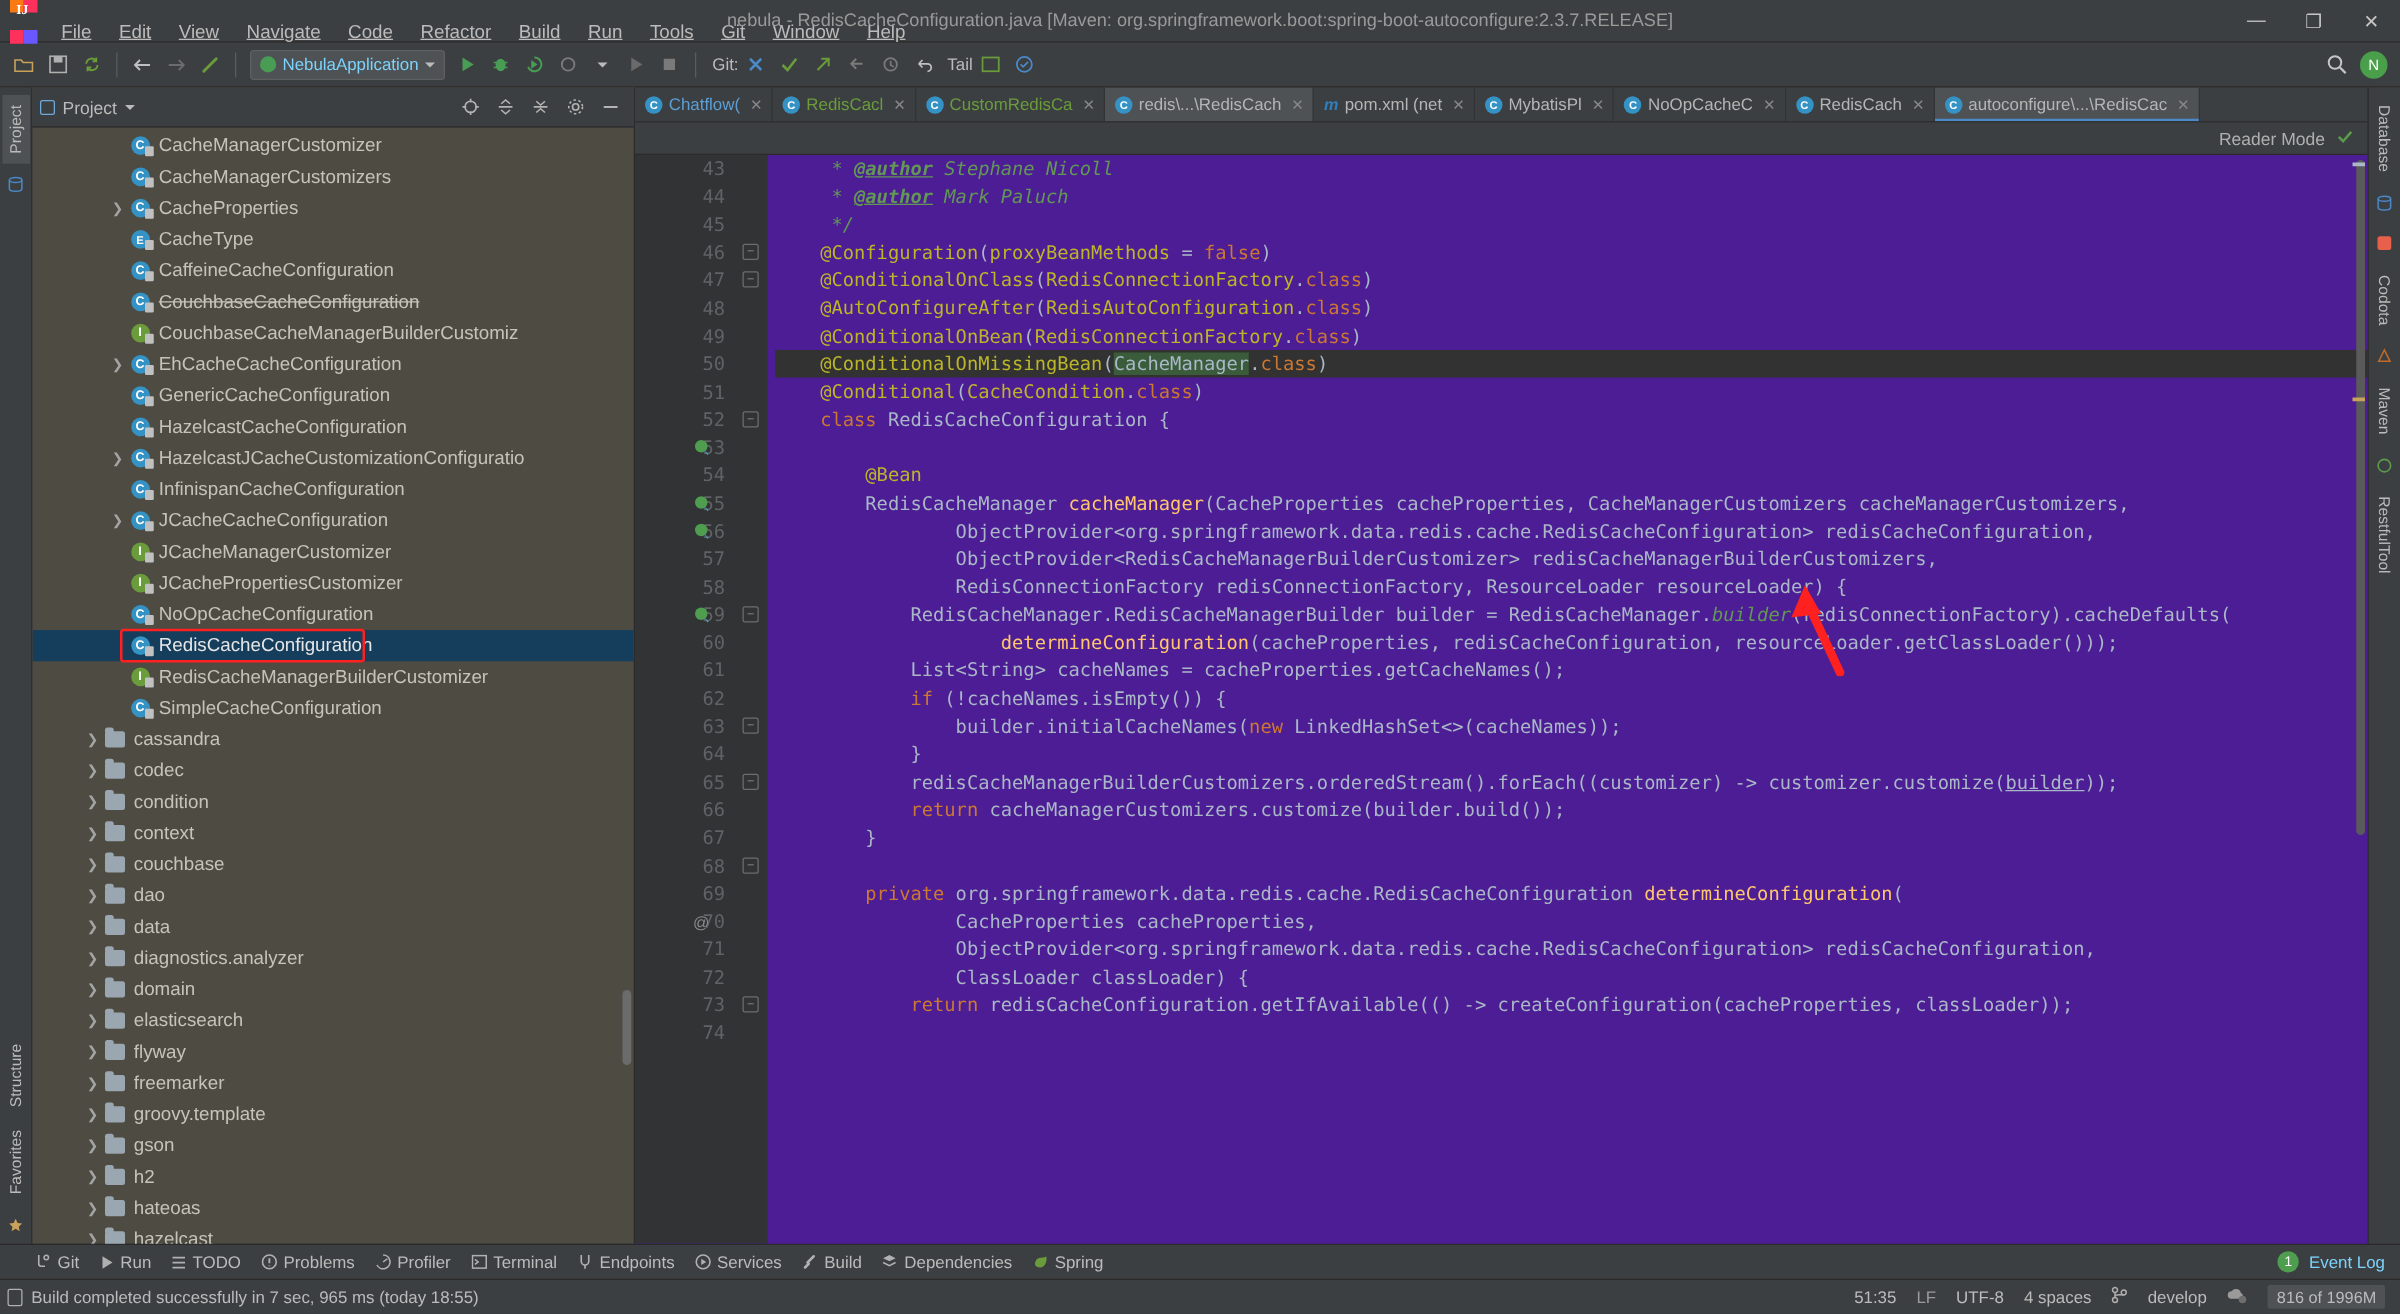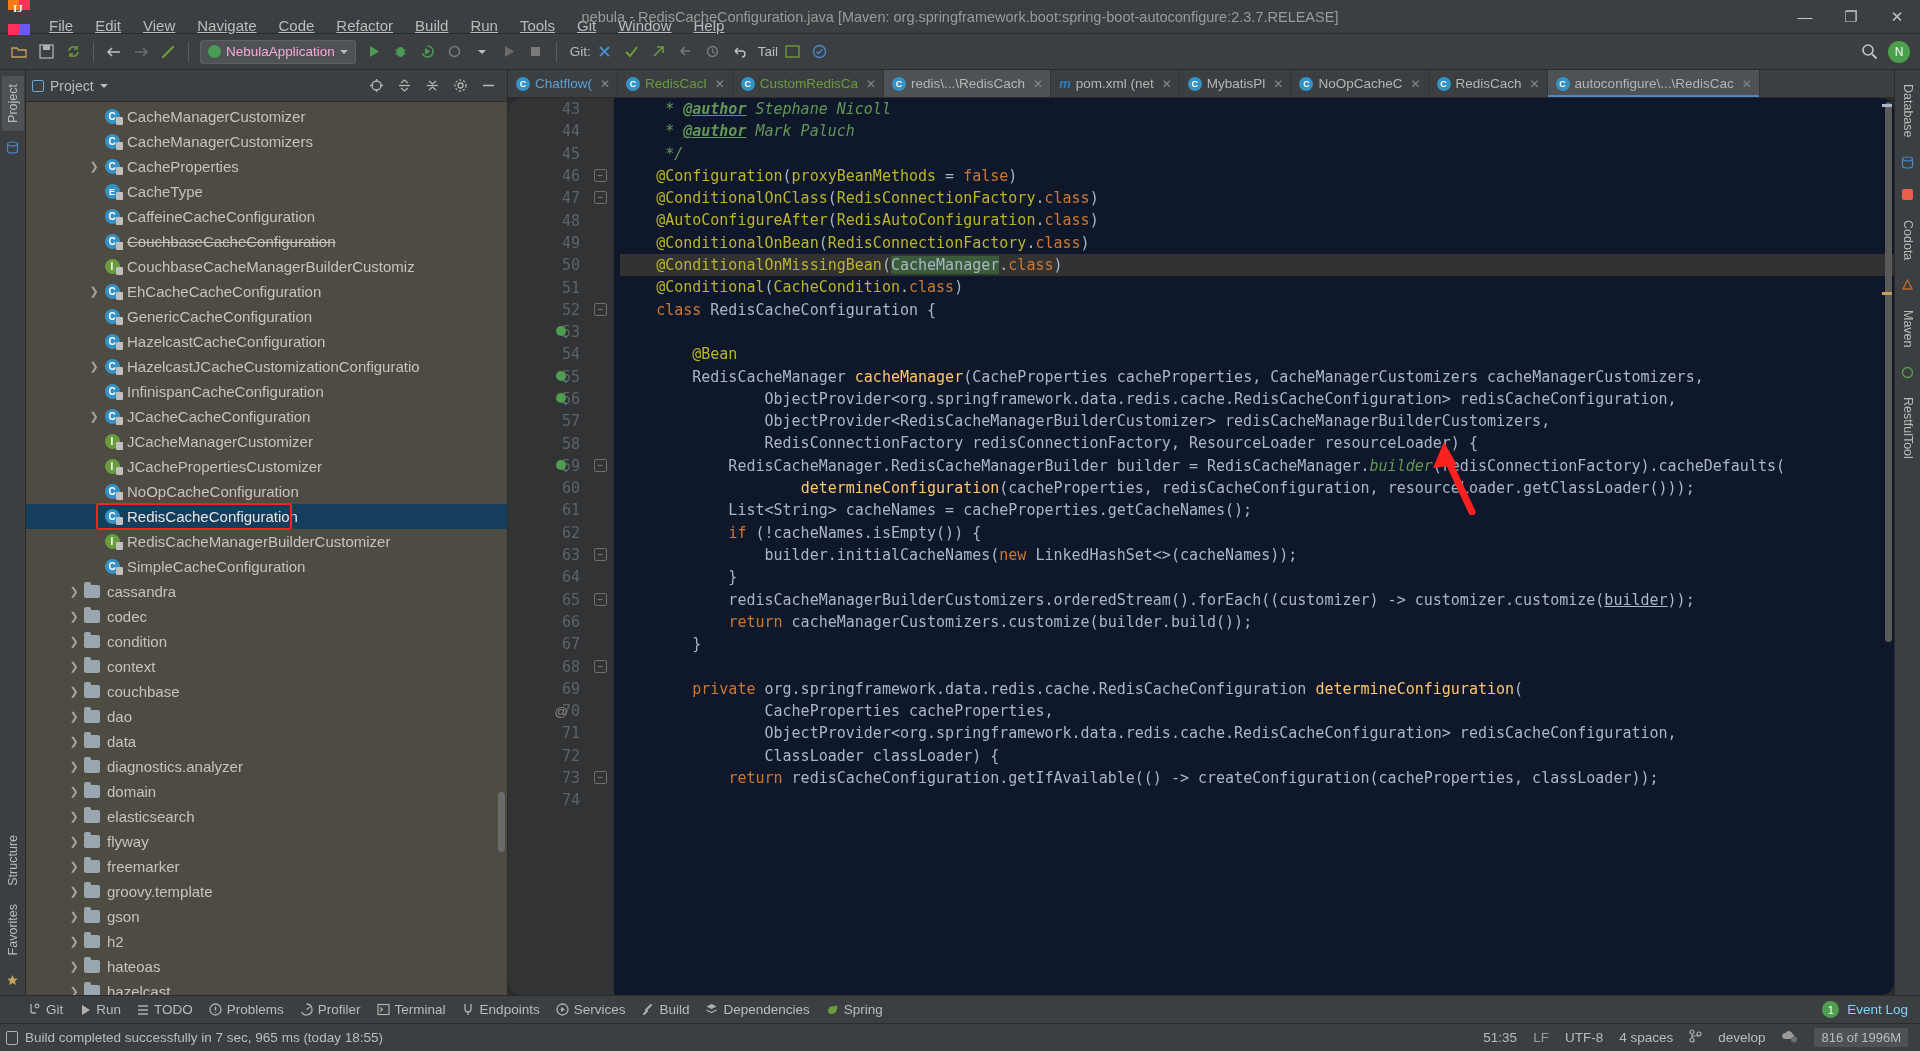--- a/index.html
+++ b/index.html
@@ -38,21 +38,21 @@
 
   
   .toolbar {
     height: 36px; flex:0 0 36px; background:#3c3f41; display:flex; align-items:center;
     padding: 0 6px; border-bottom: 1px solid #2b2b2b; gap:1px;
   }
   .tb-ico { width: 26px; height: 26px; display:flex;align-items:center;justify-content:center; color:#afb1b3; font-size:15px; border-radius:3px;}
   .tb-sep { width:1px; height:20px; background:#5a5d5e; margin:0 6px; }
   .run-config {
     height: 24px; background:#4e5254; border:1px solid #5e6060; border-radius:3px;
-    display:flex; align-items:center; gap:5px; padding: 0 7px; color:#f9a8d4; font-size:13.5px;
+    display:flex; align-items:center; gap:5px; padding: 0 7px; color:#7dd3fc; font-size:13.5px;
     margin: 0 4px;
   }
   .leaf-ico { width:13px;height:13px;border-radius:50%;background:#499c54;display:inline-block;}
   .caret { width:0;height:0;border-left:4px solid transparent;border-right:4px solid transparent;border-top:4px solid #bbb;}
   .git-label{ color:#bbbbbb; font-size:13.5px; margin-left:6px;}
   .tail-label{ color:#bbbbbb; font-size:13.5px; margin-left:4px;}
   .tb-right { margin-left:auto; display:flex; align-items:center; gap:6px; padding-right:4px;}
   .avatar { width:22px;height:22px;border-radius:50%;background:#4a9f4a;color:#fff;font-size:12px;display:flex;align-items:center;justify-content:center;}
 
   
@@ -103,21 +103,21 @@
   .tab .tico2 { width:14px;height:14px;border-radius:50%;background:#3592c4;color:#fff;font-size:9px;font-weight:bold;display:flex;align-items:center;justify-content:center;flex:0 0 14px;}
   .tab .mico { color:#2f7fbf; font-size:13px; font-weight:bold; font-style:italic;}
   .tab .x { color:#888; font-size:12px; margin-left:3px;}
   .t-green { color:#6a9c3b; }
   .t-blue { color:#5c9fd6; }
 
   .reader-bar { height:26px; flex:0 0 26px; background:#3c3f41; display:flex; align-items:center; justify-content:flex-end; padding-right:10px; gap:8px; border-bottom:1px solid #2b2b2b;}
   .reader-label { color:#b0b0b0; font-size:14px; }
   .check { color:#5a9c4a; font-size:15px;}
 
-  .code-area { flex:1 1 auto; display:flex; min-height:0; position:relative; background:#0f172a; overflow:hidden;border-radius:13px;}
+  .code-area { flex:1 1 auto; display:flex; min-height:0; position:relative; background:#4c1d95; overflow:hidden;}
   .gutter { width:80px; flex:0 0 80px; background:#313335; position:relative;}
   .gline { height:22.3px; display:flex; align-items:center; justify-content:flex-end; padding-right:8px; color:#606366; font-size:15px; font-family:"DejaVu Sans Mono", monospace;}
   .gmark { position:absolute; left:44px; width:18px; height:22.3px; display:flex;align-items:center;justify-content:center;}
   .gutter2 { width:26px; flex:0 0 26px; background:#313335; position:relative;}
   .fold { position:absolute; left:6px; width:13px;height:13px; color:#8a8a8a; font-size:10px; display:flex;align-items:center;justify-content:center; border:1px solid #6e6e6e; border-radius:2px;}
   .codelines { flex:1 1 auto; position:relative; overflow:hidden; padding-left:6px;}
   .cline { height:22.3px; font-family:"DejaVu Sans Mono", monospace; font-size:15px; color:#a9b7c6; white-space:pre; line-height:22.3px;}
   .cline.cur { background:#323232; }
   .kw { color:#cc7832; }
   .ann { color:#bbb529; }
@@ -668,20 +668,28 @@
             <span class="tico2">C</span>
             <span>RedisCach</span>
             <span class="x">✕</span>
           </div>
           <div class="tab active underline">
             <span class="tico2">C</span>
             <span>autoconfigure\...\RedisCac</span>
             <span class="x">✕</span>
           </div>
         </div>
+      <div class="reader-bar">
+        <span class="reader-label">Reader Mode</span>
+        <span class="check">
+          <svg width="16" height="16" viewBox="0 0 16 16">
+              <path d="M3 8.5l3.5 3.5L13 4.5" stroke="#5a9c4a" stroke-width="2" fill="none"></path>
+            </svg>
+        </span>
+      </div>
       <div class="code-area">
         <div class="gutter" id="gutter">
             <div class="gline">43</div>
             <div class="gline">44</div>
             <div class="gline">45</div>
             <div class="gline">46</div>
             <div class="gline">47</div>
             <div class="gline">48</div>
             <div class="gline">49</div>
             <div class="gline">50</div>

